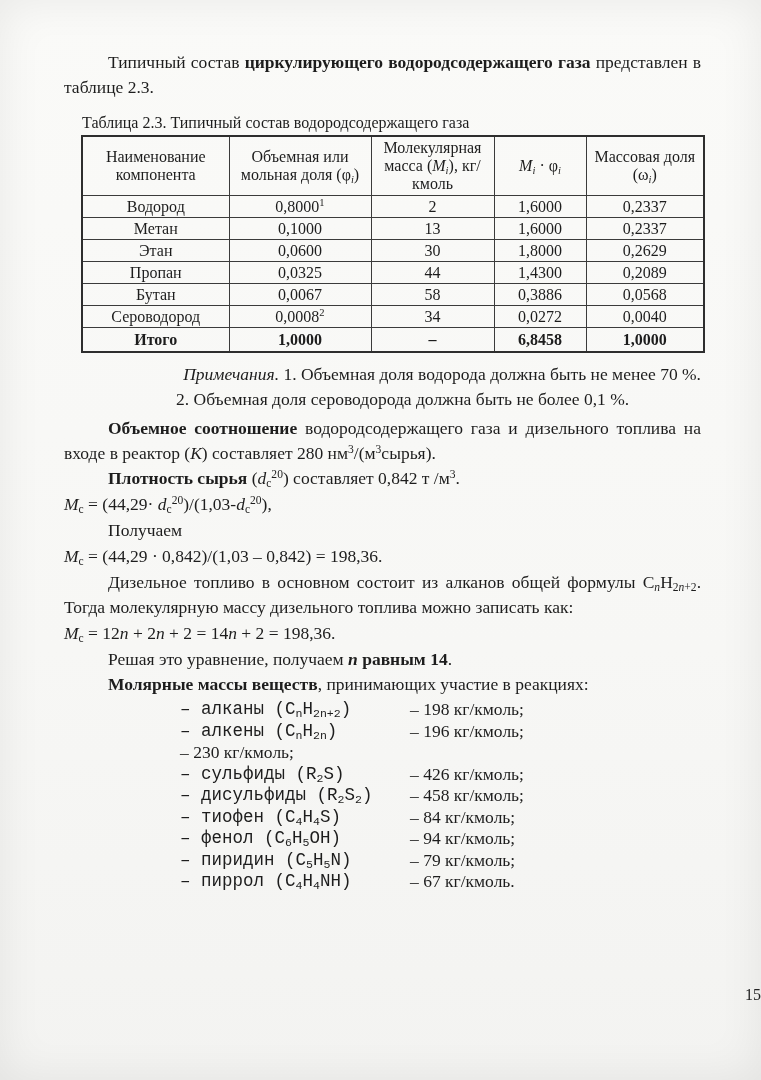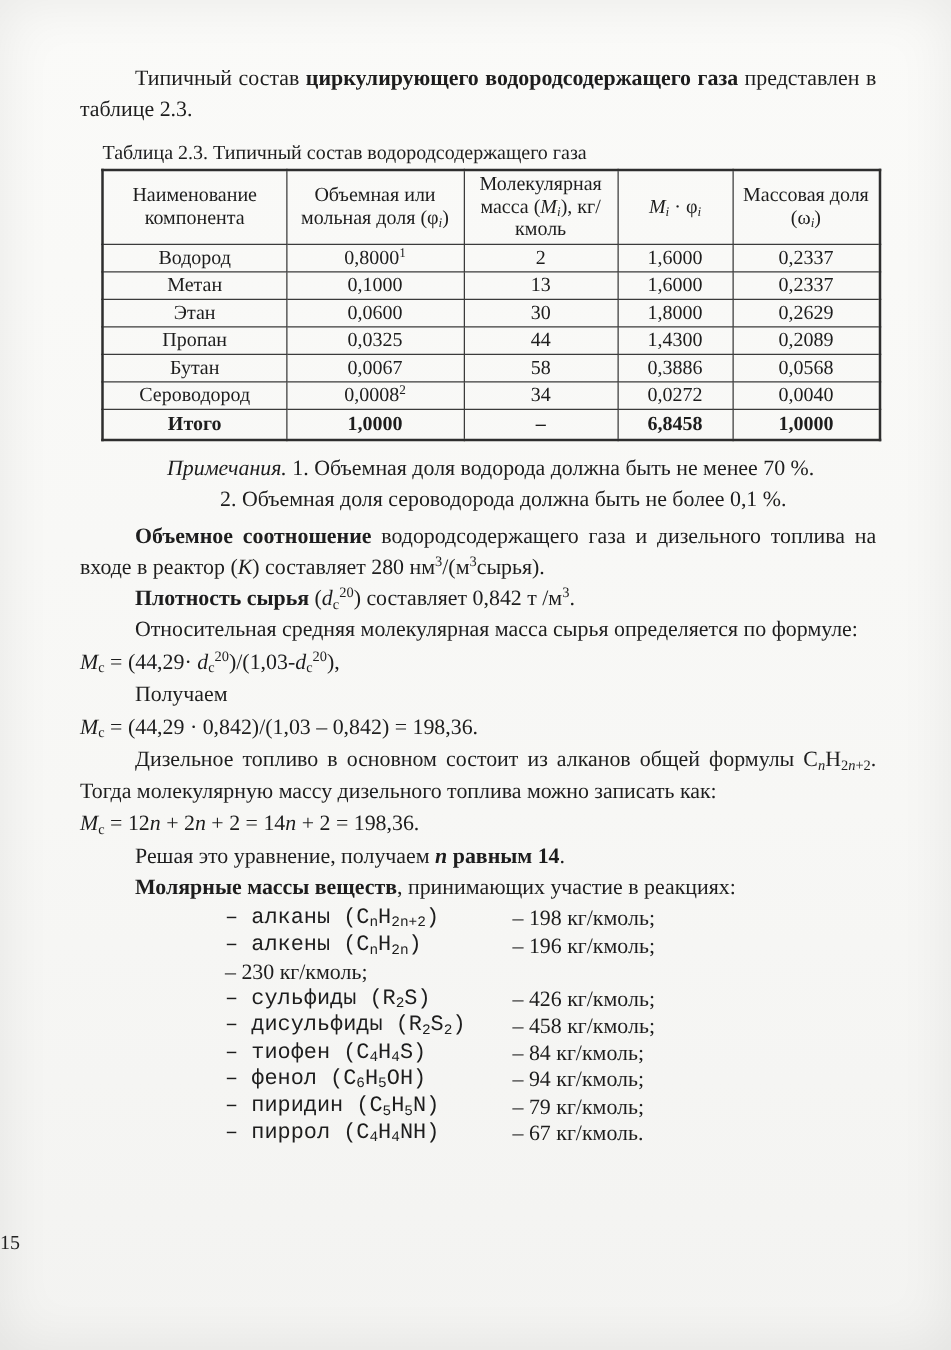--- a/index.html
+++ b/index.html
@@ -37,32 +37,32 @@
     border:1.5px solid #3b3b3b;
     text-align:center; vertical-align:middle;
     padding:0 2px; font-weight:normal;
   }
   table.comp { border:2px solid #2e2e2e;padding-left:28px; }
   table.comp thead th { height:58px; line-height:18px; }
   table.comp tbody td { height:21px; line-height:21px; }
   table.comp tr.total td { height:23px; line-height:23px; font-weight:bold; }
 
   .notes { margin-top:9px; font-size:16.5px; line-height:22px; }
-  .notes .l1 { margin-left:20px; text-align:center; }
+  .notes .l1 { margin-left:20px; text-align:right; }
   .notes .l2 { margin-left:112px; text-align:left; }
   .notes .lbl { font-style:italic; }
   .formula { text-align:left; text-indent:0; line-height:27px; }
 
   .molar { margin-left:116px; margin-top:2px; }
   .molar .row { display:flex; font-size:17.5px; line-height:21.5px; }
   .molar .mname { width:230px;font-family:Liberation Mono, monospace; }
 
   .pageno {
     position:absolute; left:0; top:986px; width:761px;
-    text-align:left; font-size:16px; color:#222;
+    text-align:right; font-size:16px; color:#222;
   }
 </style>
 </head>
 <body>
 
 <div class="page">
   <div class="content">
 
     <p class="indent">Типичный состав <b>циркулирующего водородсодержащего газа</b> представлен в таблице 2.3.</p>
 
@@ -138,21 +138,20 @@
       </tbody>
     </table>
 
     <div class="notes">
       <p class="l1"><span class="lbl">Примечания.</span><span> 1. Объемная доля водорода должна быть не менее 70 %.</span></p>
       <p class="l2">2. Объемная доля сероводорода должна быть не более 0,1 %.</p>
     </div>
 
     <p class="indent" style="margin-top:4px"><b>Объемное соотношение</b> водородсодержащего газа и дизельного топлива на входе в реактор (<i>К</i>) составляет 280 нм<sup>3</sup>/(м<sup>3</sup>сырья).</p>
     <p class="indent"><b>Плотность сырья</b> (<i>d</i><sub>с</sub><sup>20</sup>) составляет 0,842 т /м<sup>3</sup>.</p>
-    <p class="indent">Относительная средняя молекулярная масса сырья определяется по формуле:</p>
     <p class="formula"><i>M</i><sub>с</sub> = (44,29· <i>d</i><sub>с</sub><sup>20</sup>)/(1,03-<i>d</i><sub>с</sub><sup>20</sup>),</p>
     <p class="indent">Получаем</p>
     <p class="formula"><i>M</i><sub>с</sub> = (44,29 · 0,842)/(1,03 – 0,842) = 198,36.</p>
     <p class="indent">Дизельное топливо в основном состоит из алканов общей формулы С<sub><i>n</i></sub>Н<sub>2<i>n</i>+2</sub>. Тогда молекулярную массу дизельного топлива можно записать как:</p>
     <p class="formula"><i>M</i><sub>с</sub> = 12<i>n</i> + 2<i>n</i> + 2 = 14<i>n</i> + 2 = 198,36.</p>
     <p class="indent">Решая это уравнение, получаем <b><i>n</i> равным 14</b>.</p>
     <p class="indent"><b>Молярные массы веществ</b>, принимающих участие в реакциях:</p>
 
     <div class="molar">
       <div class="row">

